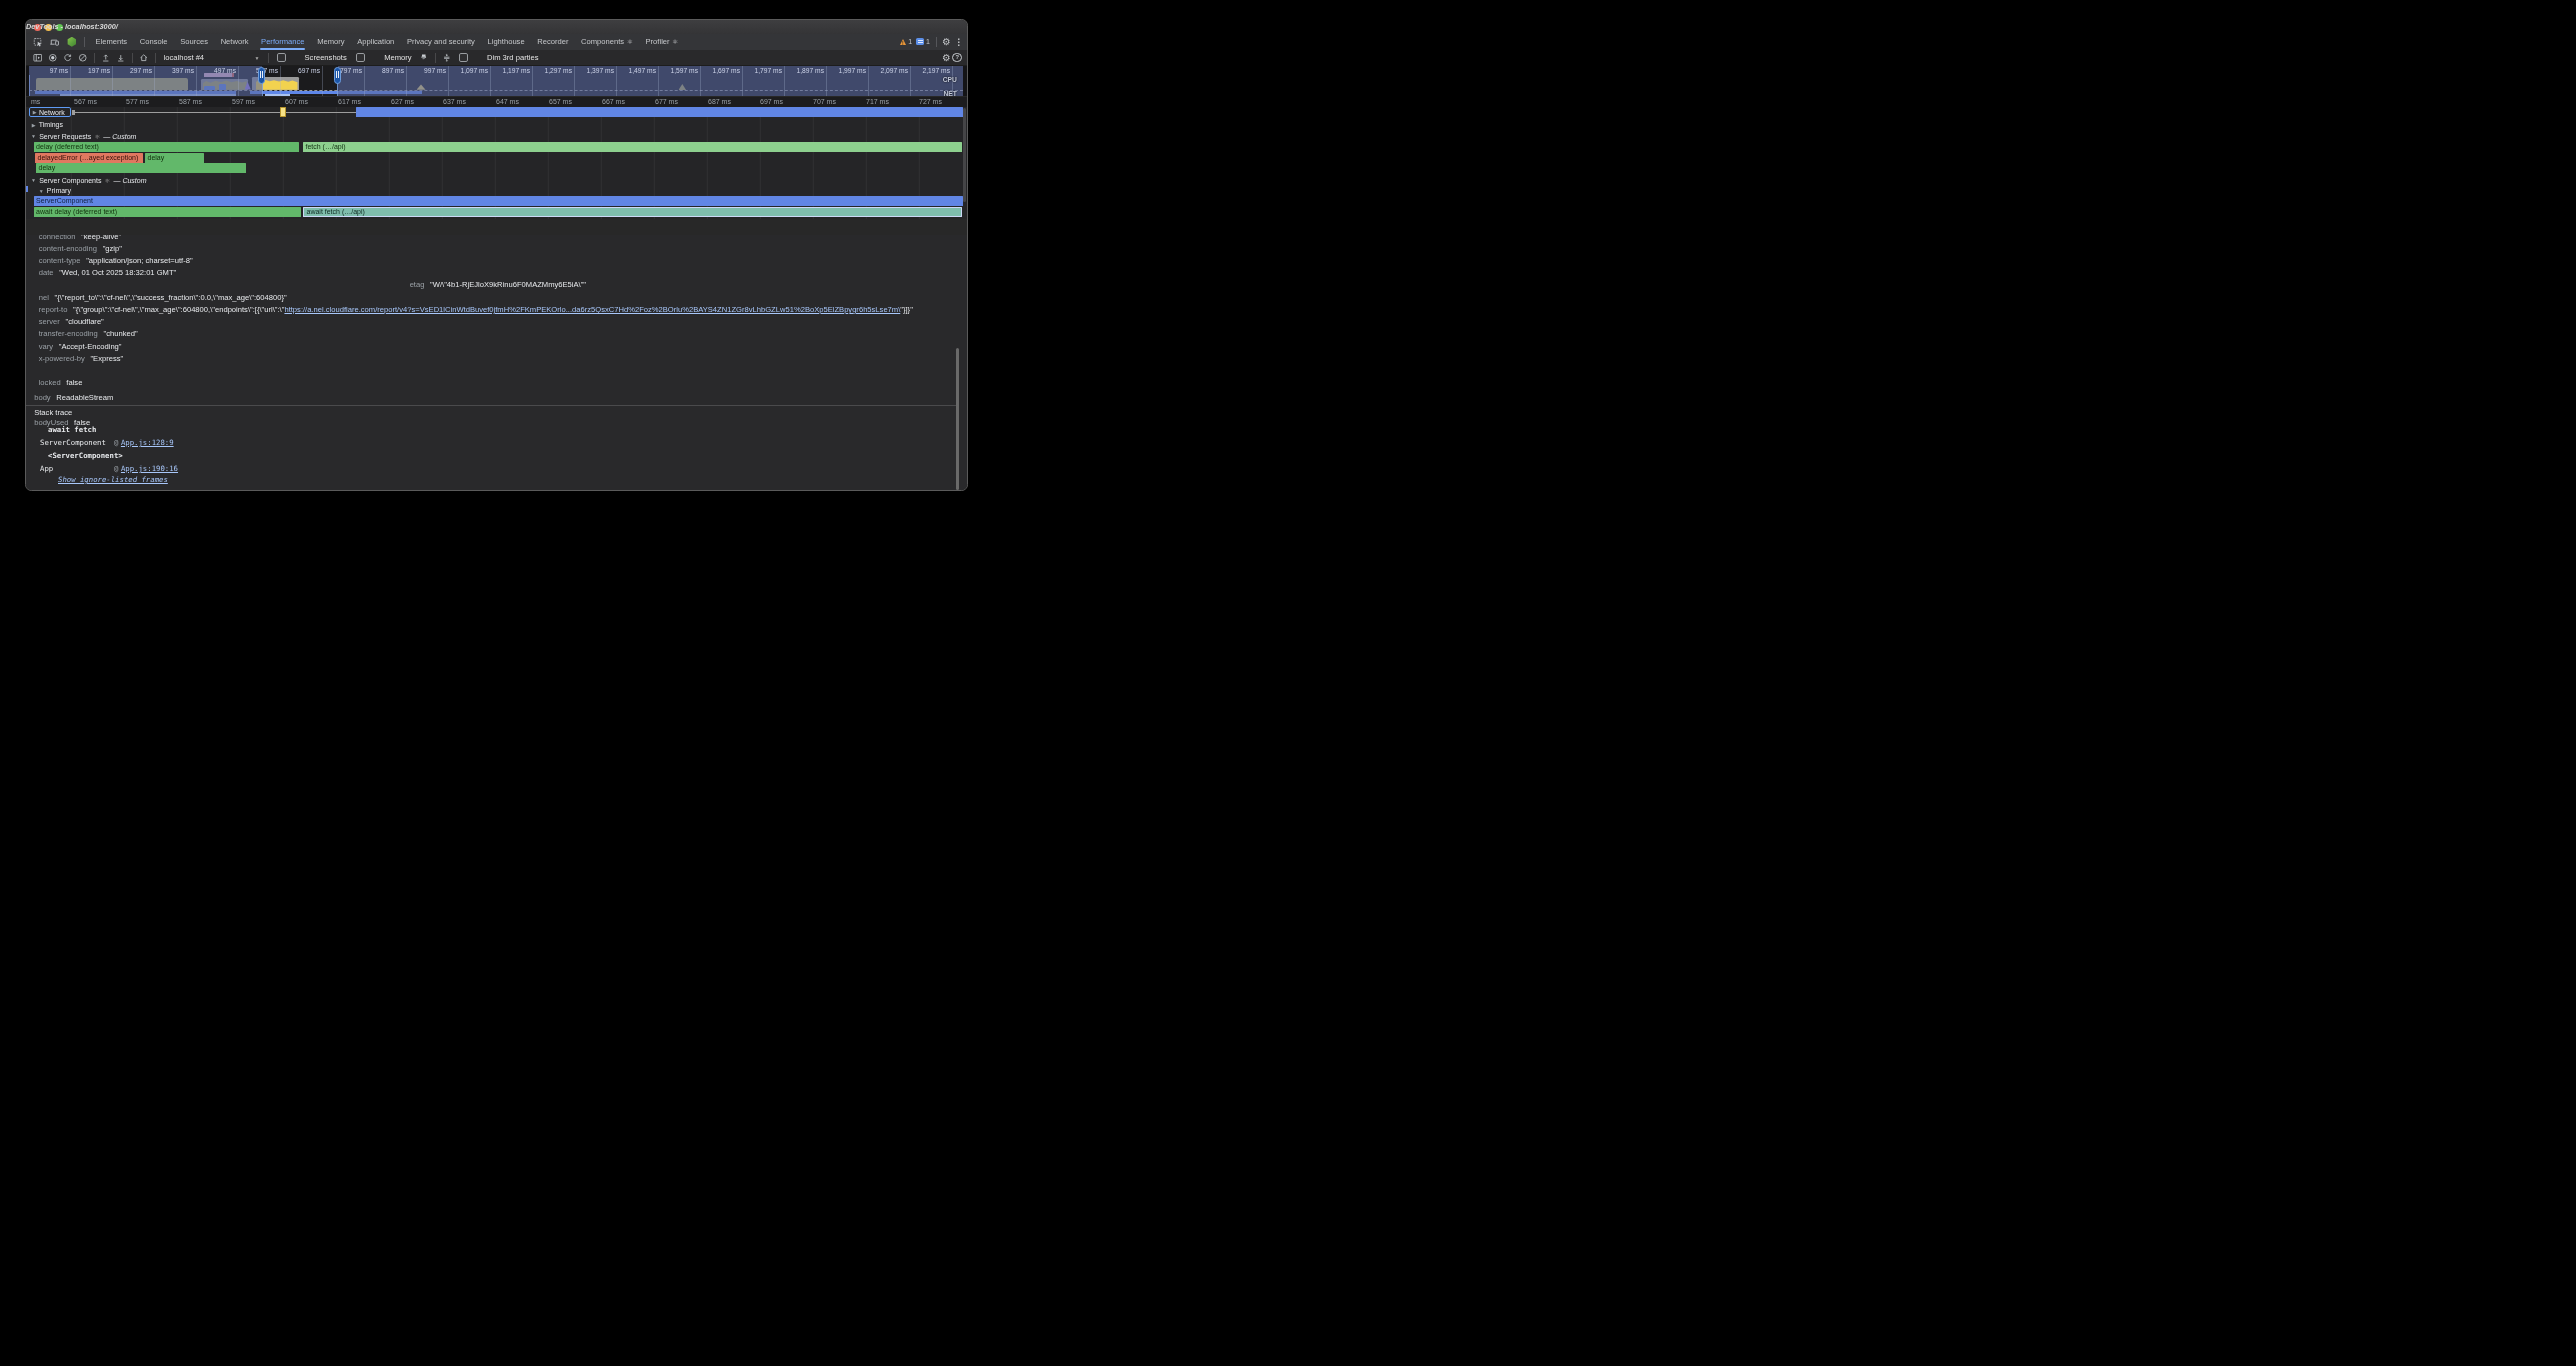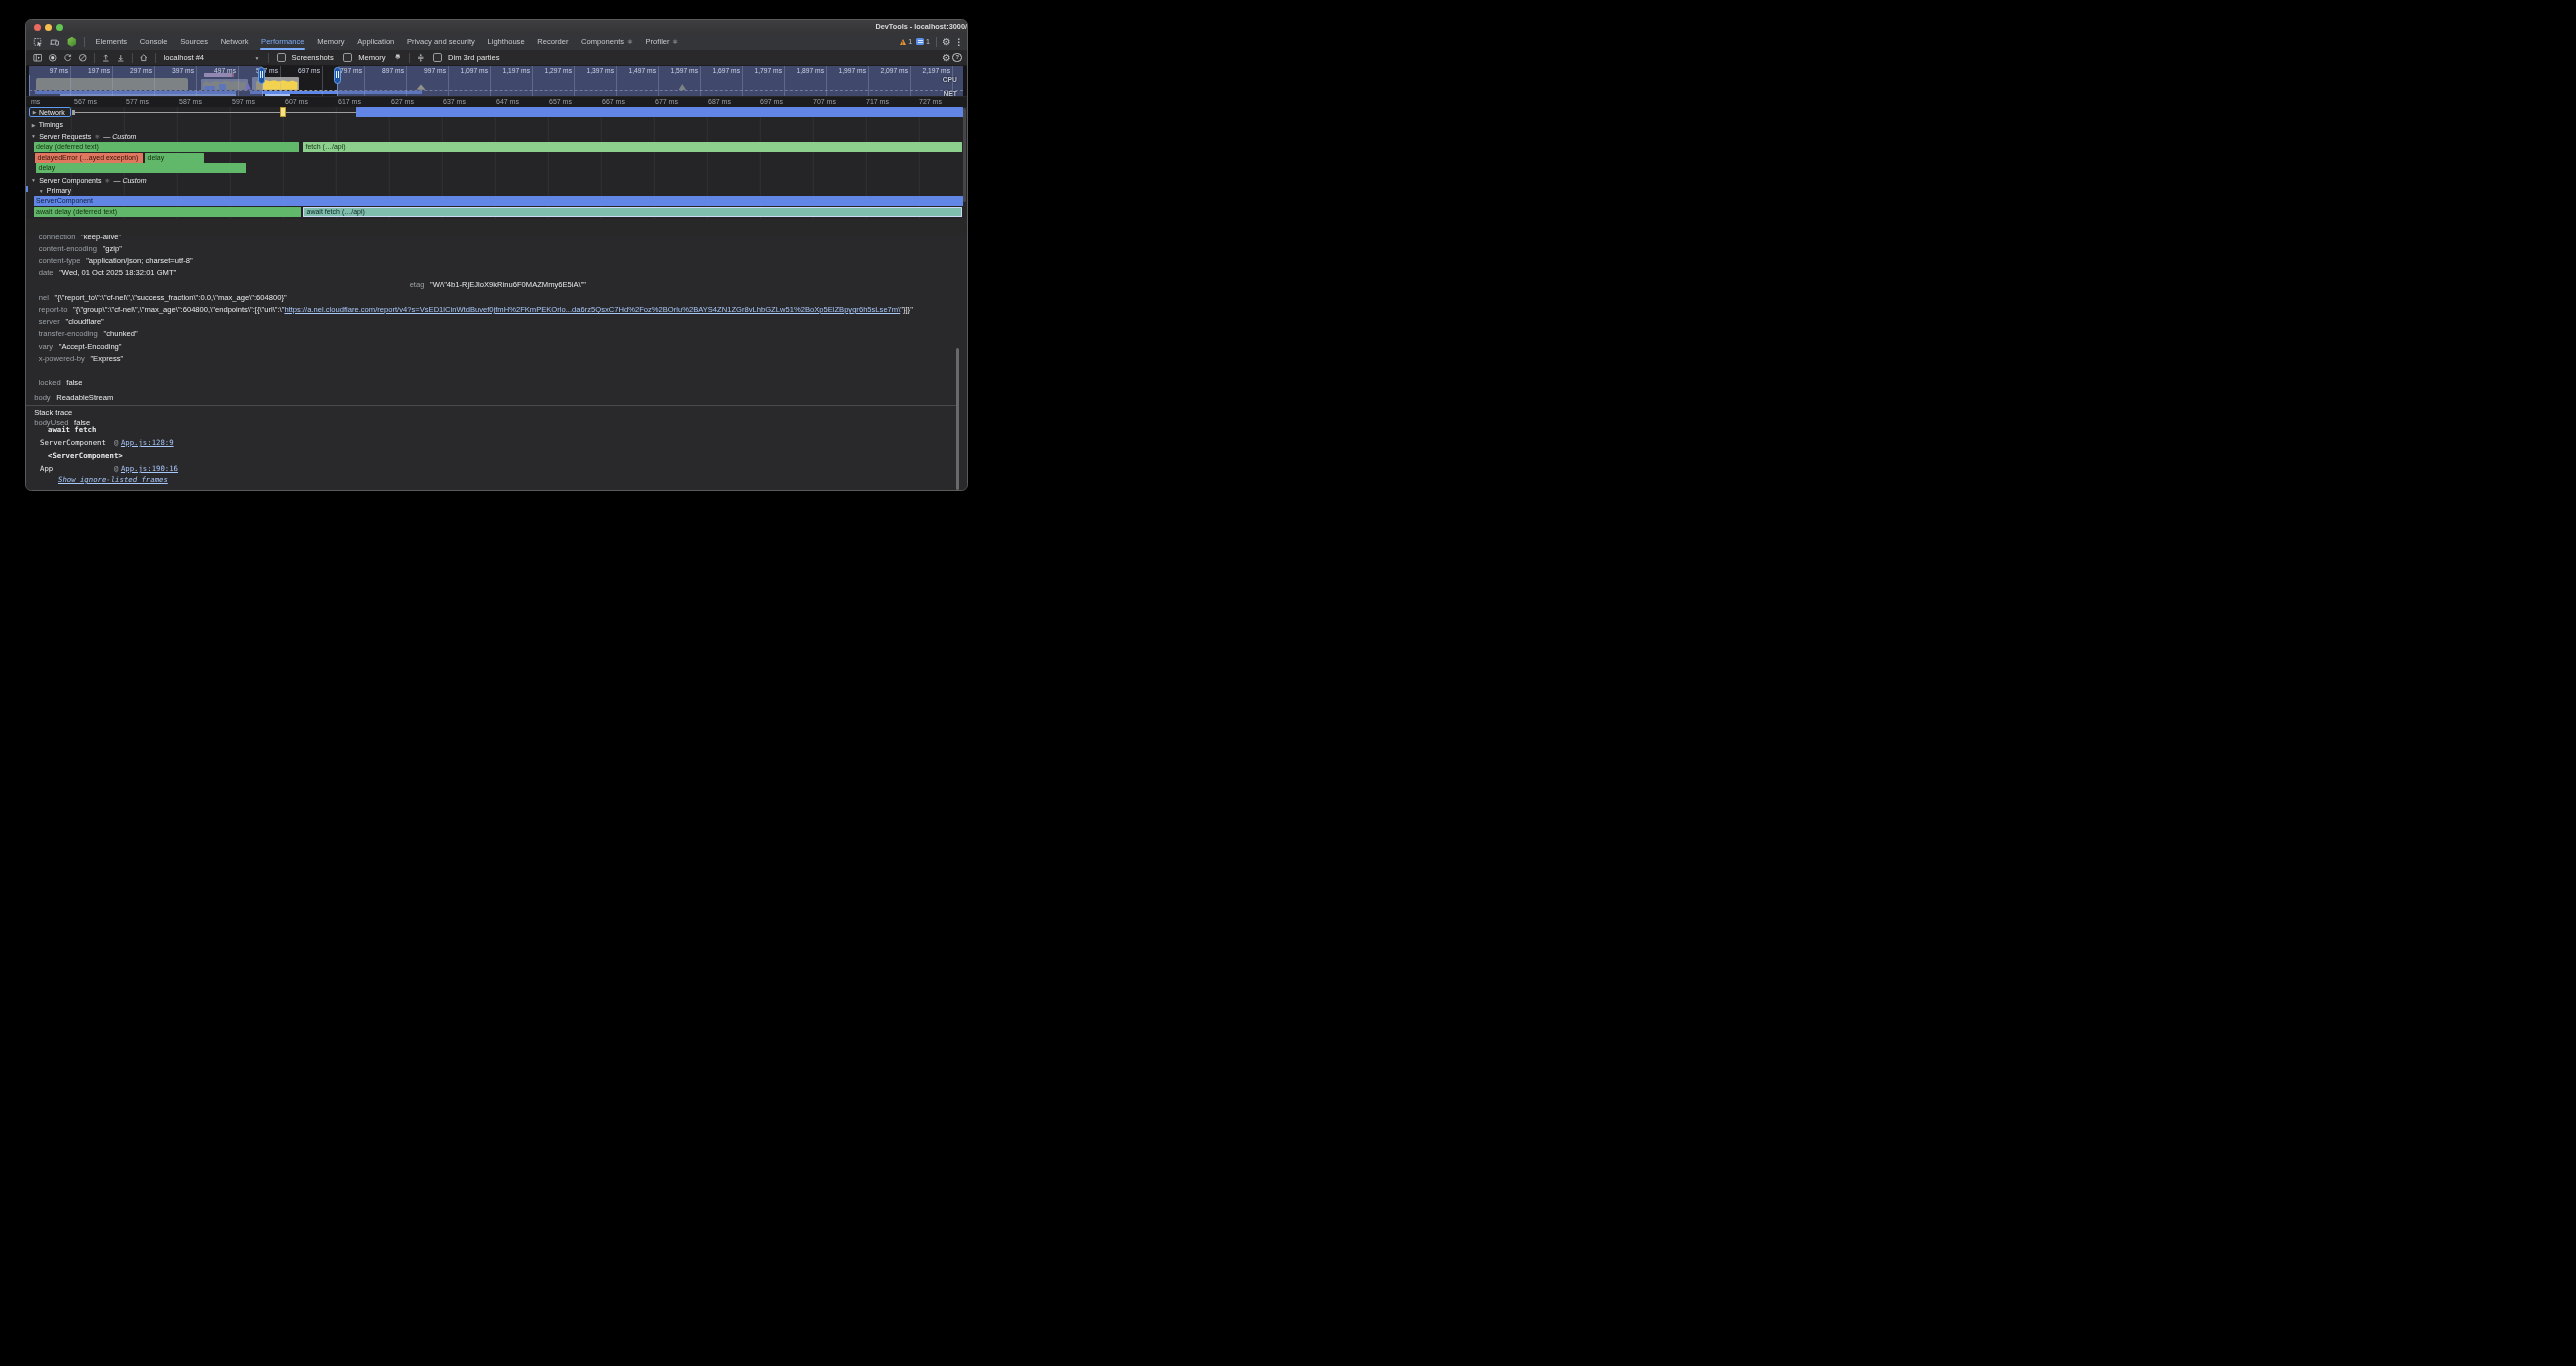--- a/index.html
+++ b/index.html
@@ -2,22 +2,22 @@
 <html style="font-size:10px"><head>
 <meta charset="utf-8">
 <style>
   html,body{margin:0;padding:0;background:#000;width:994px;height:527px;overflow:hidden;
     font-family:"Liberation Sans",sans-serif;-webkit-font-smoothing:antialiased;}
   .window{position:absolute;left:25px;top:19px;width:943px;height:472px;background:#282828;
     border:0.6px solid #5a5a5a;border-radius:6.3px;overflow:hidden;box-sizing:border-box;}
   
   .titlebar{position:absolute;left:0;top:0;right:0;height:14px;background:linear-gradient(#3e3e40,#343436);
     border-bottom:0.6px solid #232323;}
-  .titlebar .title{position:absolute;left:0;right:0;top:0;height:14px;line-height:14px;text-align:right;
-    color:#d9d9d9;font-size:7.3px;font-weight:bold;}
+  .titlebar .title{position:absolute;left:0;right:0;top:0;height:14px;line-height:14px;text-align:left;
+    color:#d9d9d9;font-size:7.3px;font-weight:bold;font-style:italic;}
   .lights{position:absolute;left:7.6px;top:3.5px;display:flex;gap:4.1px;}
   .light{width:7px;height:7px;border-radius:50%;}
   .light.r{background:#ec6a5e}.light.y{background:#f5bf4f}.light.g{background:#61c454}
   
   .tabbar{position:absolute;left:0;top:14px;right:0;height:16.5px;background:#343538;display:flex;
     align-items:stretch;border-bottom:0.6px solid #242424;box-sizing:border-box;}
   .tb-icons{display:flex;align-items:center;padding:0 2.5px 0 5px;gap:3.8px;}
   .tb-sep{width:0.6px;height:10px;background:#55565a;align-self:center;margin:0 1.9px;}
   .tab{position:relative;display:flex;align-items:center;padding:0 6.3px;font-size:7.6px;color:#c6c8cb;cursor:default;white-space:nowrap;}
   .tab.sel{color:#7cacf8;}
@@ -33,21 +33,21 @@
   .badge-num{font-size:7px;color:#c6c8cb;margin-left:-1.9px;}
   .glyph{color:#c6c8cb;}
   
   .toolbar{position:absolute;left:0;top:30px;right:0;height:16px;background:#29292b;display:flex;
     align-items:center;padding:0 5px;gap:1.9px;border-bottom:0.6px solid #1d1d1d;box-sizing:border-box;}
   .ti{width:13.3px;height:13.3px;display:flex;align-items:center;justify-content:center;flex:none;}
   .ti svg{stroke:#c9cdd2;fill:none;stroke-width:1.3;}
   .tool-sep{width:0.6px;height:10px;background:#48484a;margin:0 2.5px;flex:none;}
   .dd{display:flex;align-items:center;width:96px;justify-content:space-between;padding:0 3.8px;color:#e3e3e3;font-size:7.6px;}
   .dd .car{font-size:5px;color:#a7a7a7;}
-  .cb{display:flex;align-items:center;gap:6px;margin:0 3.8px;flex:none;}
+  .cb{display:flex;align-items:center;gap:19px;margin:0 3.8px;flex:none;}
   .cb .box{width:7px;height:7px;border:1px solid #9a9da1;border-radius:1.9px;background:#2e2e30;}
   .cb .lbl{font-size:7.6px;color:#e3e3e3;white-space:nowrap;}
   .toolbar .spacer{flex:1;}
   .help-circ{width:7.6px;height:7.6px;border:0.9px solid #c9cdd2;border-radius:50%;color:#c9cdd2;
     font-size:5.7px;line-height:7.6px;text-align:center;font-weight:bold;}
   
   .overview{position:absolute;left:0;top:46px;right:0;height:30px;background:#141416;}
   .ov-inner{position:absolute;left:2.5px;top:0;width:934px;height:30px;background:#1b1b1d;overflow:hidden;}
   .shape{position:absolute;}
   .ov-dash{position:absolute;left:0;right:0;top:24px;border-top:0.6px dashed rgba(255,255,255,.55);}

